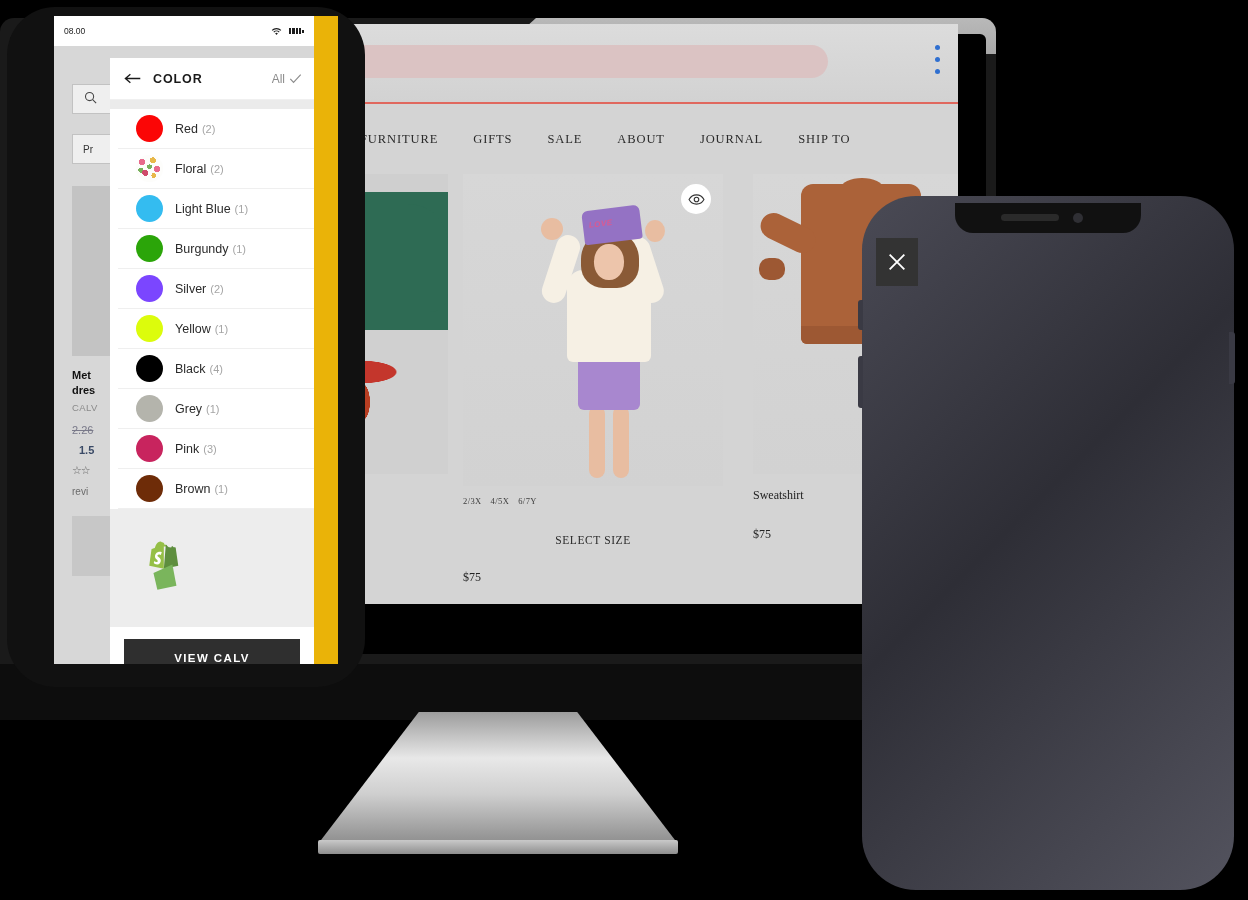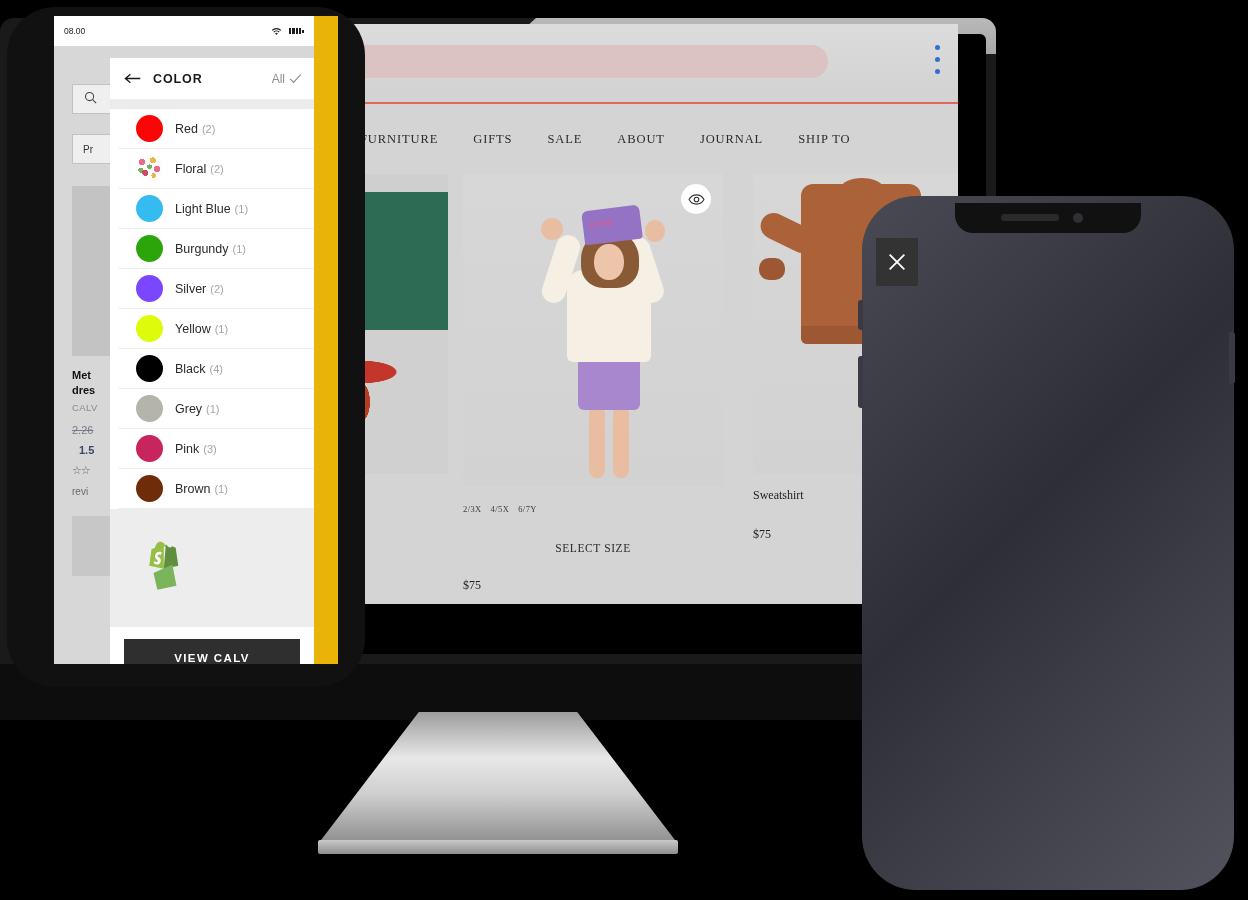--- a/index.html
+++ b/index.html
@@ -129,21 +129,21 @@
   .m-hat i { position:absolute; left:6px; top:10px; font-size:8px; color:#d85a93; font-weight:bold; letter-spacing:.5px;}
   .m-hand1 { position:absolute; left:78px; top:44px; width:22px; height:22px; background:#e8bda1; border-radius:50%; }
   .m-hand2 { position:absolute; left:182px; top:46px; width:20px; height:22px; background:#e8bda1; border-radius:50%; }
   .m-leg1 { position:absolute; left:126px; top:232px; width:16px; height:72px; background:#e8bda1; border-radius:8px; }
   .m-leg2 { position:absolute; left:150px; top:232px; width:16px; height:72px; background:#e8bda1; border-radius:8px; }
   .eye-btn {
     position:absolute; right:12px; top:10px; width:30px; height:30px; border-radius:50%;
     background:#fff; display:flex; align-items:center; justify-content:center;
   }
   .eye-btn svg { width:17px; height:17px; }
-  .sizes-row { margin-top:18px; display:flex; gap:9px; font-family:"Liberation Serif", serif; font-size:8.5px; color:#3b3b3b; letter-spacing:.4px; }
+  .sizes-row { margin-top:10px; display:flex; gap:9px; font-family:"Liberation Serif", serif; font-size:8.5px; color:#3b3b3b; letter-spacing:.4px; }
   .select-size { margin-top:28px; text-align:center; font-family:"Liberation Serif", serif; font-size:11.5px; color:#2b2b2b; letter-spacing:.6px; }
 
   .card-c { left: 520px; top: 0px; width: 205px; }
   .photo-brown {
     width: 205px; height: 300px; position: relative; overflow:hidden;
     background: linear-gradient(180deg,#d7d7d7 0%, #d2d2d2 100%);
   }
   .br-body { position:absolute; left:48px; top:10px; width:120px; height:160px; background:#ab6239; border-radius:12px 12px 6px 6px; }
   .br-neck { position:absolute; left:88px; top:4px; width:42px; height:20px; background:#ab6239; border-radius:50%; }
   .br-sleeve { position:absolute; left:6px; top:46px; width:58px; height:26px; background:#ab6239; border-radius:13px; transform: rotate(26deg); }

